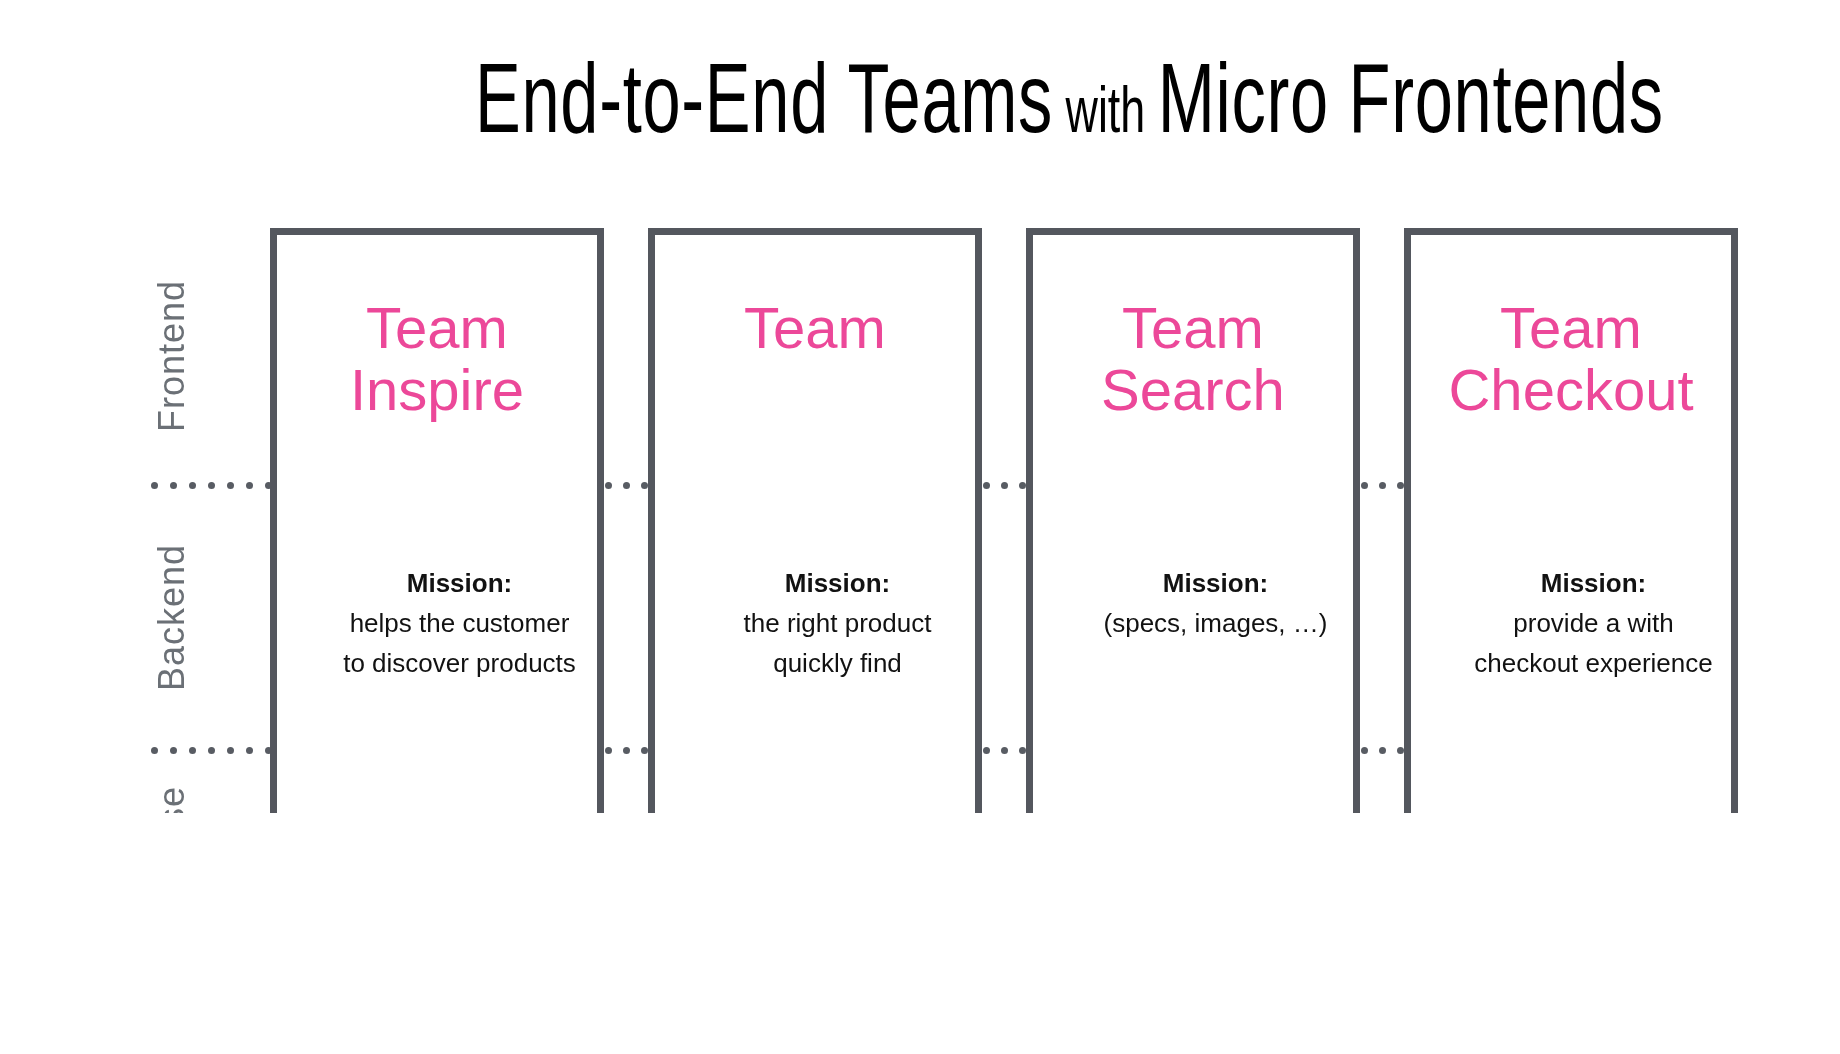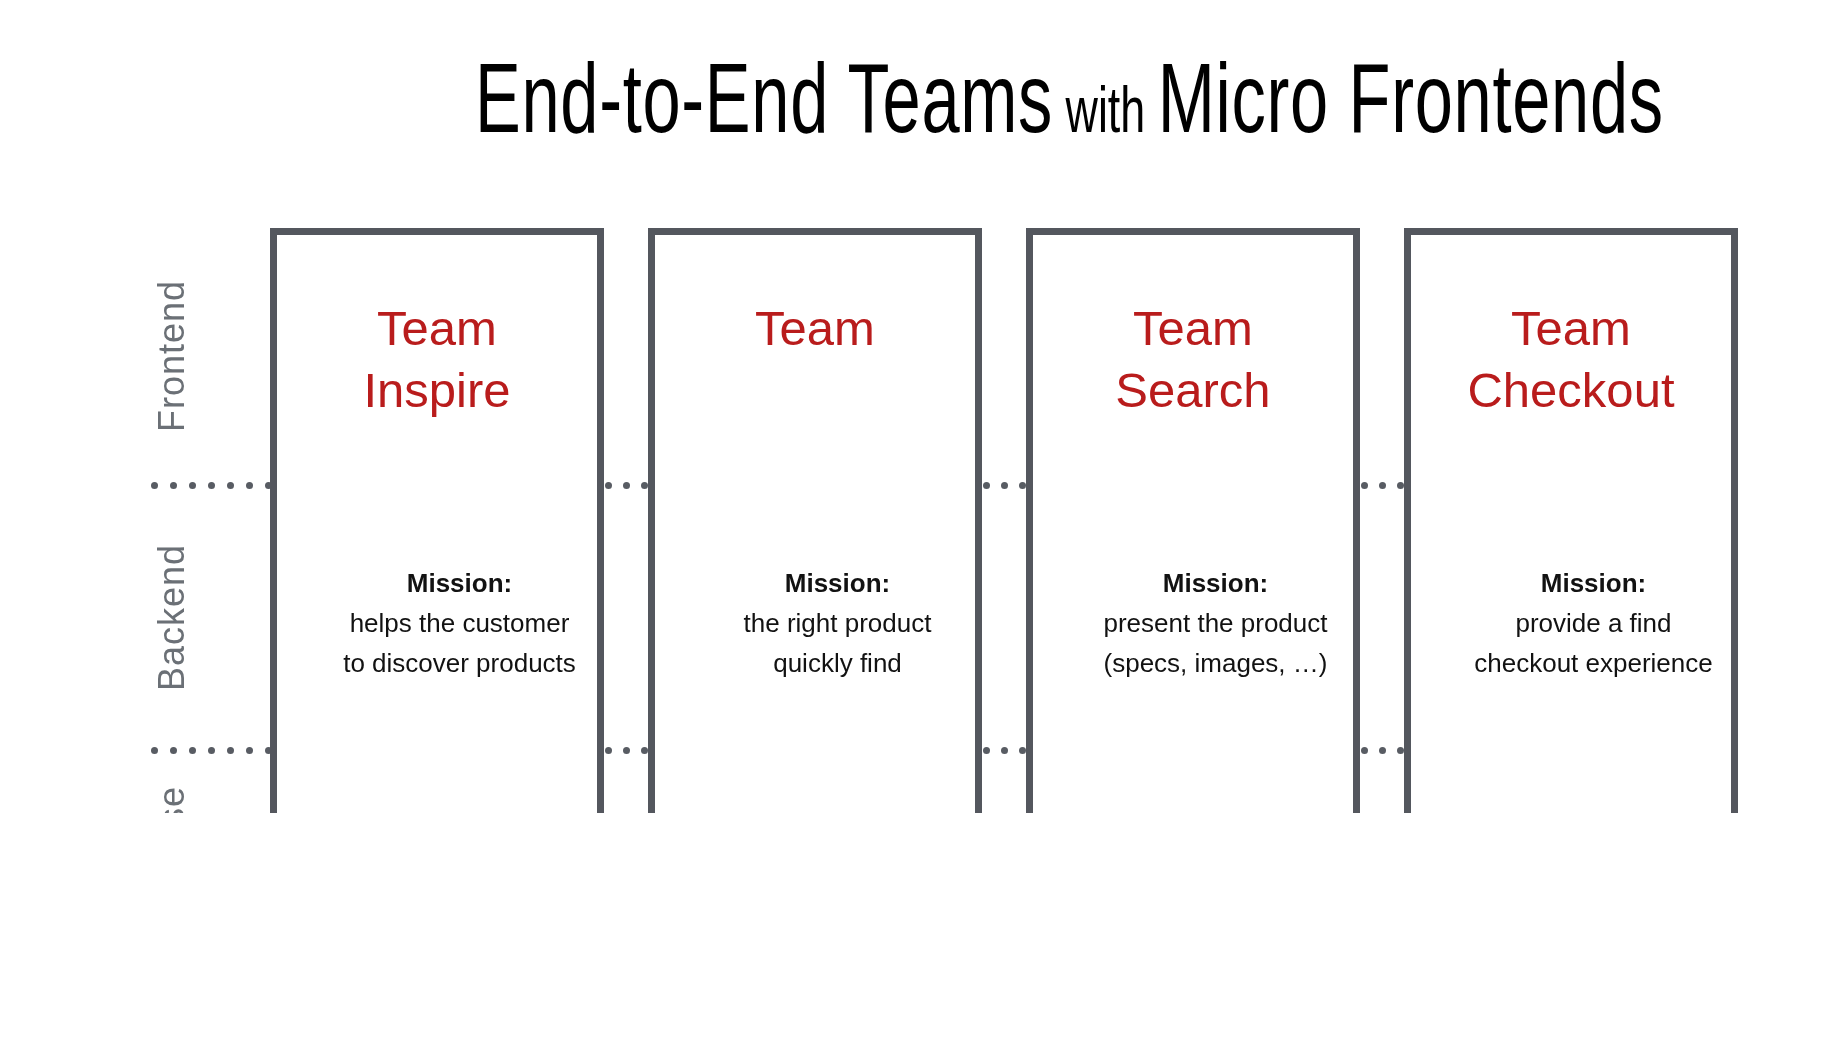--- a/index.html
+++ b/index.html
@@ -84,23 +84,23 @@
   #team-box-1 { left: 648px; }
   #team-box-2 { left: 1026px; }
   #team-box-3 { left: 1404px; }
 
   .team-name {
     position: absolute;
     top: 62px;
     left: 0;
     width: 100%;
     text-align: center;
-    font-size: 49px;
+    font-size: 58px;
     line-height: 62px;
-    color: #b91c1c;
+    color: #ec4899;
   }
 
   .mission {
     position: absolute;
     top: 328px;
     left: 0;
     width: 100%;
     text-align: center;
     font-size: 26px;
     line-height: 40px;
@@ -199,30 +199,29 @@
     </div>
   </div>
 
   <div class="team-box" id="team-box-2">
     <div class="team-name">
       <div>Team</div>
       <div>Search</div>
     </div>
     <div class="mission">
       <div class="mission-label">Mission:</div>
-      <div>present the product</div>
       <div>(specs, images, …)</div>
     </div>
   </div>
 
   <div class="team-box" id="team-box-3">
     <div class="team-name">
       <div>Team</div>
       <div>Checkout</div>
     </div>
     <div class="mission">
       <div class="mission-label">Mission:</div>
-      <div>provide a find</div>
+      <div>provide a with</div>
       <div>checkout experience</div>
     </div>
   </div>
 
 </div>
 
 </body></html>

